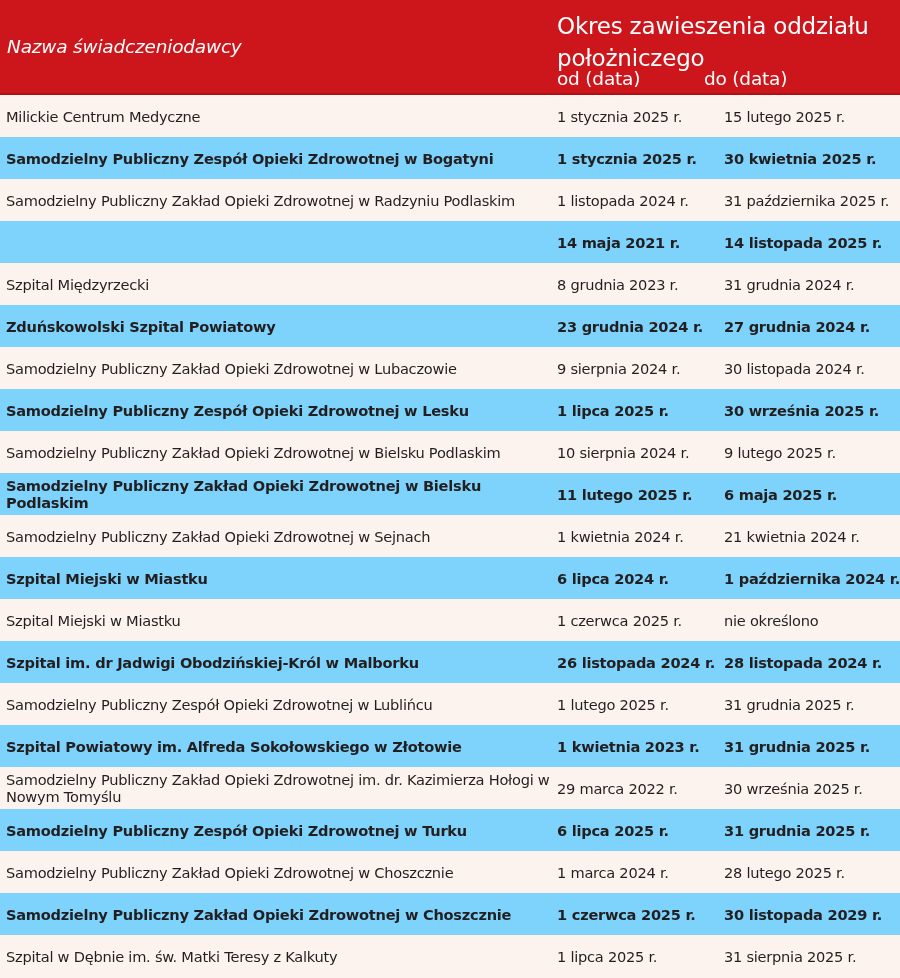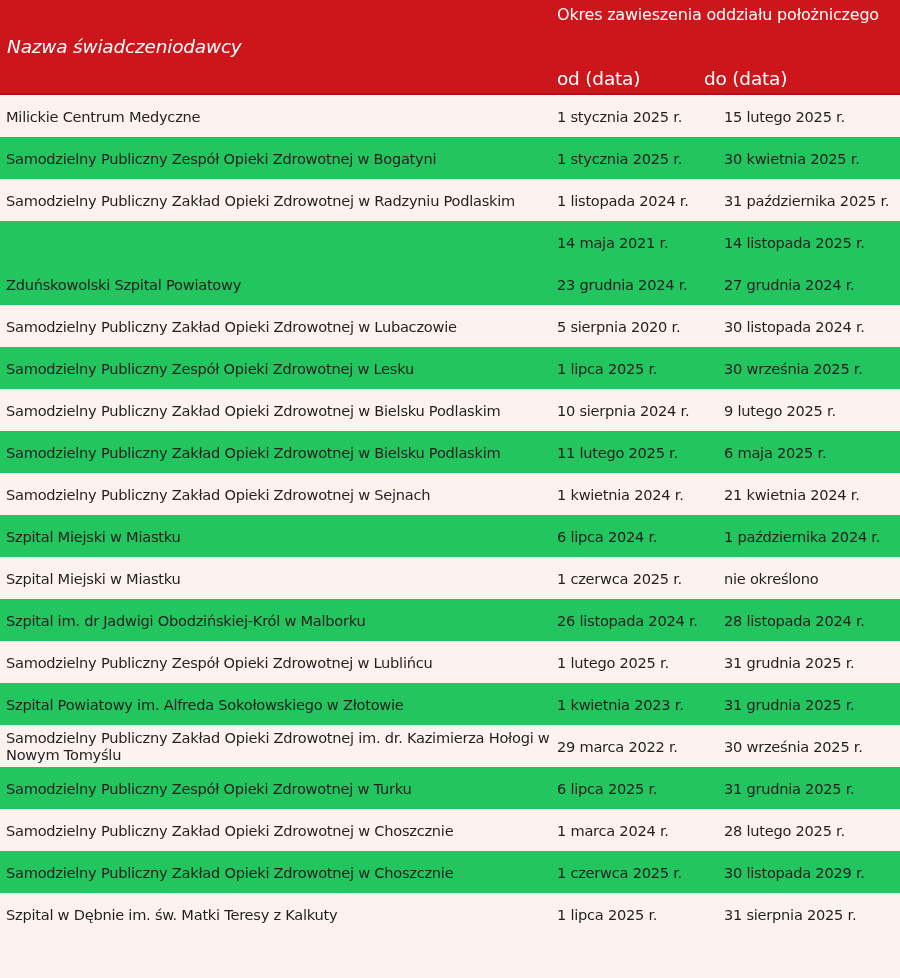--- a/index.html
+++ b/index.html
@@ -8,29 +8,29 @@
     background: #fcf3ef;
     font-family: "DejaVu Sans", "Liberation Sans", sans-serif;
     color: #231f20;
   }
   .table { width: 900px; }
   .header {
     position: relative; height: 95px; background: #cc161b; color: #ffffff;
     border-bottom: 2px solid #b01014; box-sizing: border-box;
   }
   .header .h-name { position: absolute; left: 7px; top: 36px; font-size: 18.5px; letter-spacing: -0.2px; font-style: italic; }
-  .header .h-period { position: absolute; left: 557px; top: 4px; font-size: 16px; line-height: 21px; width: 330px; letter-spacing: -0.2px; }
+  .header .h-period { position: absolute; left: 557px; top: 10px; font-size: 23px; line-height: 32px; width: 330px; letter-spacing: -0.2px; }
   .header .h-from { position: absolute; left: 557px; top: 68px; font-size: 18.5px; letter-spacing: -0.2px; }
   .header .h-to { position: absolute; left: 704px; top: 68px; font-size: 18.5px; letter-spacing: -0.2px; }
   .row {
     position: relative; height: 42px; display: flex; align-items: center;
     font-size: 14.6px; letter-spacing: -0.25px;
   }
   .row.odd { background: #fcf3ef; }
-  .row.even { background: #22c55e; }
+  .row.even { background: #7dd3fc; font-weight: bold; }
   .row .c-name { position: absolute; left: 6px; width: 545px; line-height: 17px; }
   .row .c-from { position: absolute; left: 557px; white-space: nowrap; }
   .row .c-to { position: absolute; left: 724px; white-space: nowrap; }
 </style>
 </head>
 <body>
 
 <div class="table">
   <div class="header" style="background: rgb(204, 22, 27);">
     <div class="h-name">Nazwa świadczeniodawcy</div>
@@ -51,28 +51,33 @@
       </div>
       <div class="row odd">
         <div class="c-name">Samodzielny Publiczny Zakład Opieki Zdrowotnej w Radzyniu Podlaskim</div>
         <div class="c-from">1 listopada 2024 r.</div>
         <div class="c-to">31 października 2025 r.</div>
       </div>
       <div class="row even">
         <div class="c-from">14 maja 2021 r.</div>
         <div class="c-to">14 listopada 2025 r.</div>
       </div>
+      <div class="row odd">
+        <div class="c-name">Szpital Międzyrzecki</div>
+        <div class="c-from">8 grudnia 2023 r.</div>
+        <div class="c-to">31 grudnia 2024 r.</div>
+      </div>
       <div class="row even">
         <div class="c-name">Zduńskowolski Szpital Powiatowy</div>
         <div class="c-from">23 grudnia 2024 r.</div>
         <div class="c-to">27 grudnia 2024 r.</div>
       </div>
       <div class="row odd">
         <div class="c-name">Samodzielny Publiczny Zakład Opieki Zdrowotnej w Lubaczowie</div>
-        <div class="c-from">5 sierpnia 2020 r.</div>
+        <div class="c-from">9 sierpnia 2024 r.</div>
         <div class="c-to">30 listopada 2024 r.</div>
       </div>
       <div class="row even">
         <div class="c-name">Samodzielny Publiczny Zespół Opieki Zdrowotnej w Lesku</div>
         <div class="c-from">1 lipca 2025 r.</div>
         <div class="c-to">30 września 2025 r.</div>
       </div>
       <div class="row odd">
         <div class="c-name">Samodzielny Publiczny Zakład Opieki Zdrowotnej w Bielsku Podlaskim</div>
         <div class="c-from">10 sierpnia 2024 r.</div>

